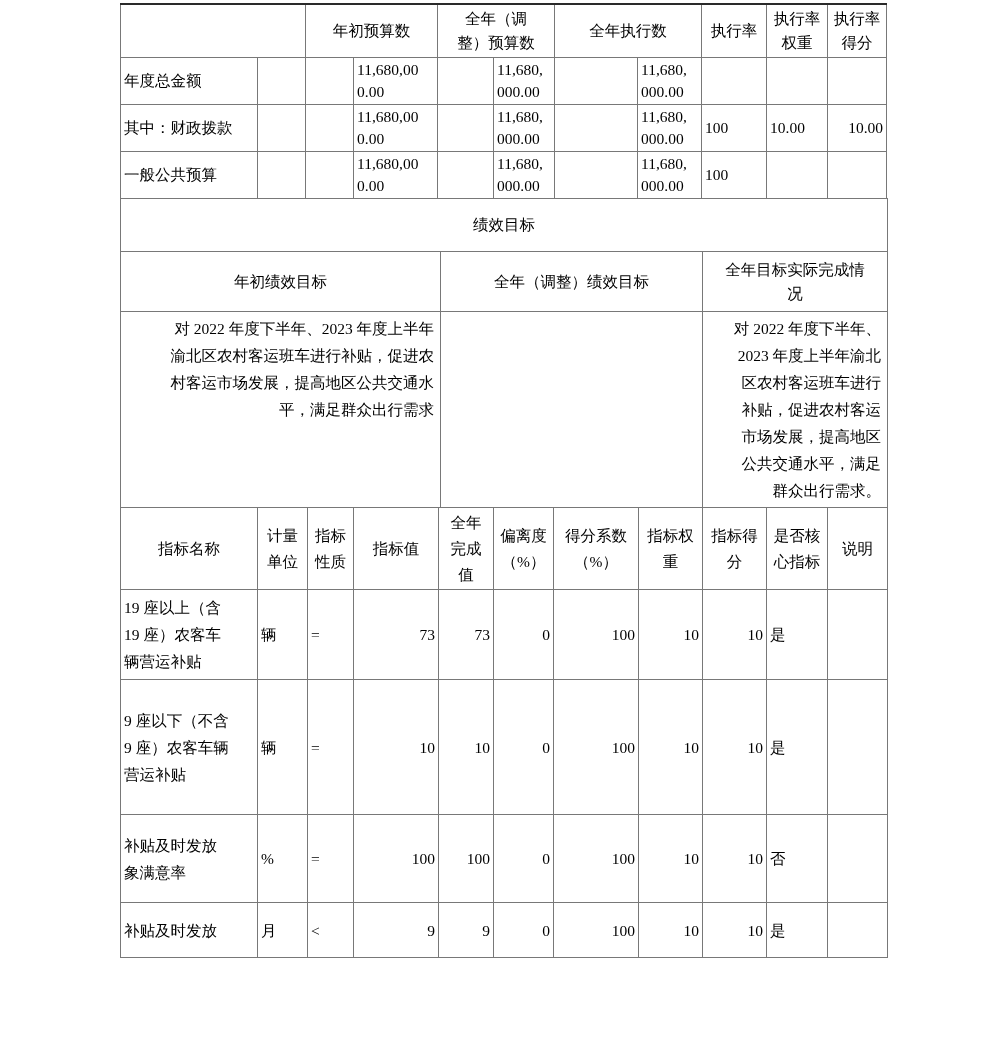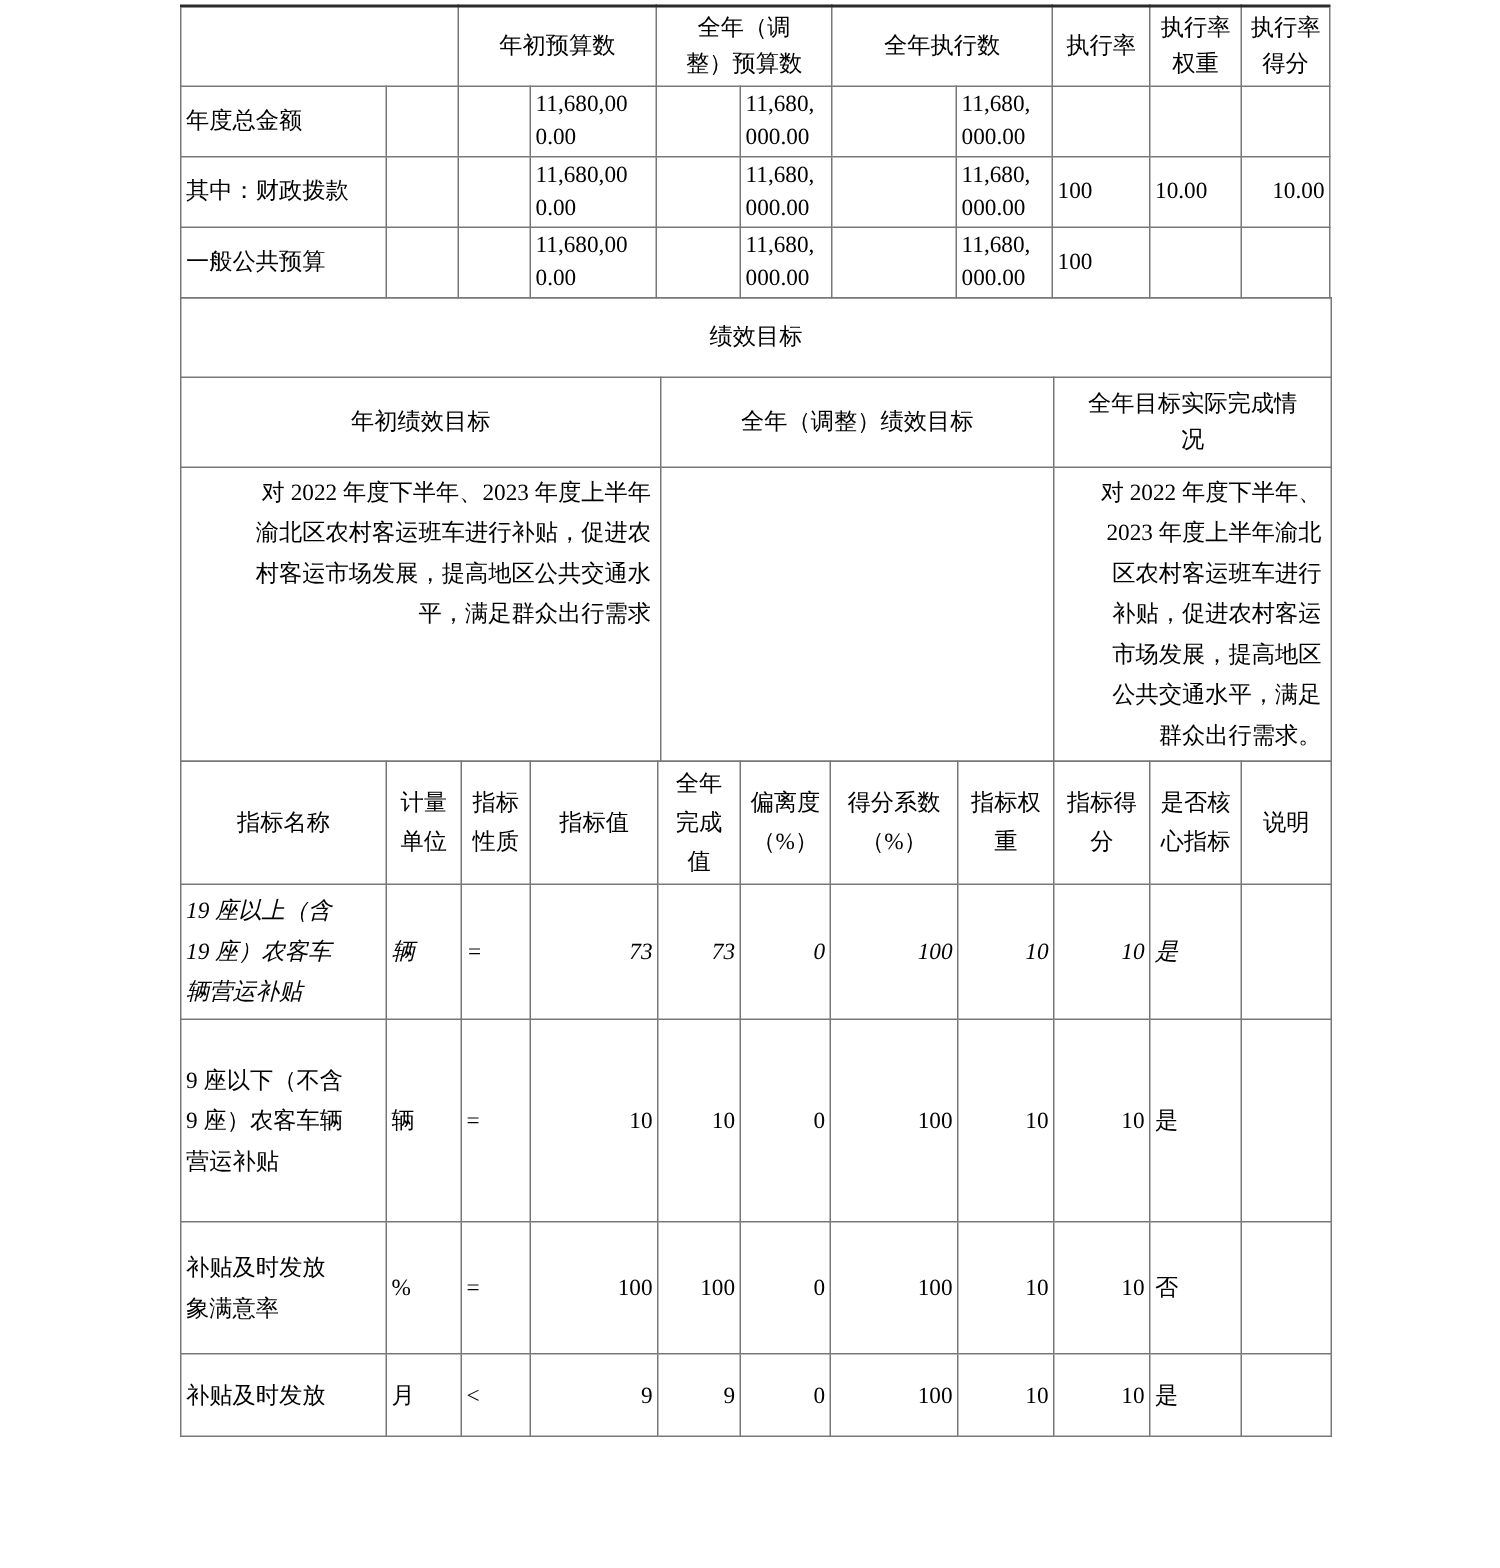--- a/index.html
+++ b/index.html
@@ -32,21 +32,21 @@
   #t2 .hdr-row th{height:57px;line-height:24px;}
   #t2 .goal-row td{height:188px;text-align:right;}
   .goal{
     vertical-align:top;text-align:left;white-space:pre-line;
     line-height:27px;padding:3px 6px;
   }
 
   #t3 .title-row th{height:51px;}
   #t3 .hdr-row th{height:79px;line-height:26px;}
   #t3 td{line-height:27px;}
-  #t3 tbody tr:nth-child(1) td{height:87px;font-style:italic;}
+  #t3 tbody tr:nth-child(1) td{height:87px;}
   #t3 tbody tr:nth-child(2) td{height:132px;}
   #t3 tbody tr:nth-child(3) td{height:85px;}
   #t3 tbody tr:nth-child(4) td{height:52px;}
   #t3 tbody tr:nth-child(5) td{height:52px;}
 
   .pre{white-space:pre-line;}
   .tl{text-align:left;}
   .tr{text-align:right;}
 </style>
 </head>

